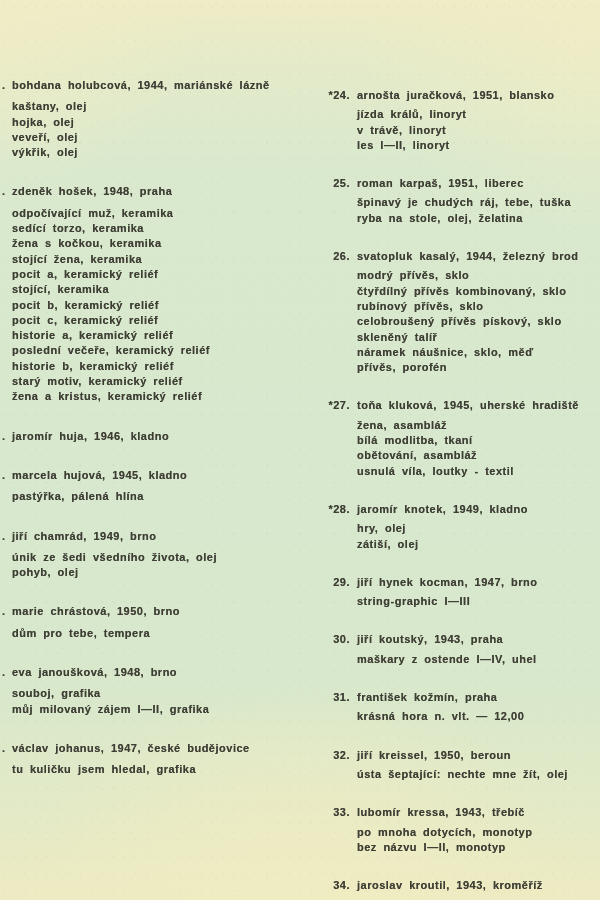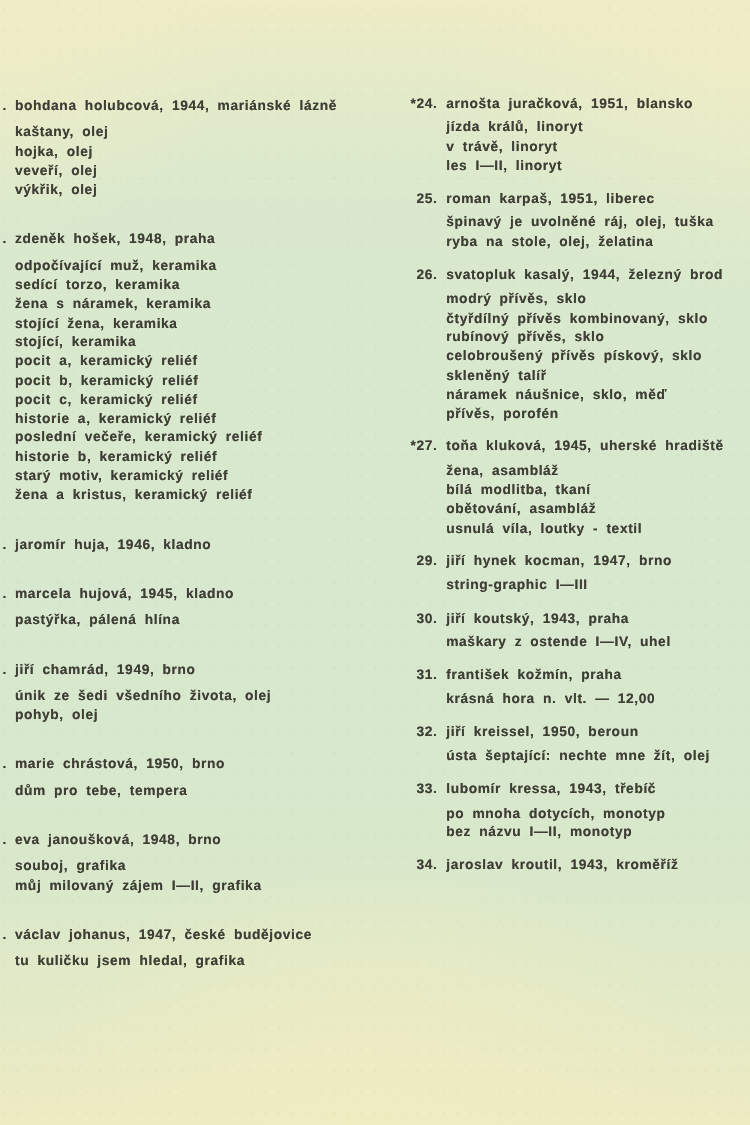--- a/index.html
+++ b/index.html
@@ -35,21 +35,21 @@
   .col-right .hline{margin-bottom:4px;}
   .num,.artist,.work{
     font-size:11px;
     line-height:15.3px;
     letter-spacing:0.5px;
     word-spacing:3px;
     white-space:nowrap;
     text-shadow:0 0 0.5px rgba(62,62,53,0.7);
   }
   .col-left .num{position:absolute;left:-10px;top:0;}
-  .col-right .num{flex:none;width:50px;text-align:right;}
+  .col-right .num{flex:none;width:50px;text-align:right;margin-top:12px;}
   .col-right .artist{margin-left:7px;}
   .col-right .works{margin-left:57px;}
 </style>
 </head>
 <body>
 
 <div class="page">
   <div class="col col-left">
       <div class="entry">
         <div class="hline">
@@ -64,24 +64,24 @@
         </div>
       </div>
       <div class="entry">
         <div class="hline">
           <span class="num">.</span>
           <span class="artist">zdeněk hošek, 1948, praha</span>
         </div>
         <div class="works">
           <div class="work">odpočívající muž, keramika</div>
           <div class="work">sedící torzo, keramika</div>
-          <div class="work">žena s náramek, keramika</div>
+          <div class="work">žena s kočkou, keramika</div>
           <div class="work">stojící žena, keramika</div>
+          <div class="work">pocit a, keramický reliéf</div>
           <div class="work">stojící, keramika</div>
-          <div class="work">pocit a, keramický reliéf</div>
           <div class="work">pocit b, keramický reliéf</div>
           <div class="work">pocit c, keramický reliéf</div>
           <div class="work">historie a, keramický reliéf</div>
           <div class="work">poslední večeře, keramický reliéf</div>
           <div class="work">historie b, keramický reliéf</div>
           <div class="work">starý motiv, keramický reliéf</div>
           <div class="work">žena a kristus, keramický reliéf</div>
         </div>
       </div>
       <div class="entry">
@@ -149,21 +149,21 @@
           <div class="work">v trávě, linoryt</div>
           <div class="work">les I—II, linoryt</div>
         </div>
       </div>
       <div class="entry">
         <div class="hline">
           <span class="num">25.</span>
           <span class="artist">roman karpaš, 1951, liberec</span>
         </div>
         <div class="works">
-          <div class="work">špinavý je uvolněné ráj, olej, tuška</div>
+          <div class="work">špinavý je chudých ráj, tebe, tuška</div>
           <div class="work">ryba na stole, olej, želatina</div>
         </div>
       </div>
       <div class="entry">
         <div class="hline">
           <span class="num">26.</span>
           <span class="artist">svatopluk kasalý, 1944, železný brod</span>
         </div>
         <div class="works">
           <div class="work">modrý přívěs, sklo</div>
@@ -182,20 +182,30 @@
         </div>
         <div class="works">
           <div class="work">žena, asambláž</div>
           <div class="work">bílá modlitba, tkaní</div>
           <div class="work">obětování, asambláž</div>
           <div class="work">usnulá víla, loutky - textil</div>
         </div>
       </div>
       <div class="entry">
         <div class="hline">
+          <span class="num">*28.</span>
+          <span class="artist">jaromír knotek, 1949, kladno</span>
+        </div>
+        <div class="works">
+          <div class="work">hry, olej</div>
+          <div class="work">zátiší, olej</div>
+        </div>
+      </div>
+      <div class="entry">
+        <div class="hline">
           <span class="num">29.</span>
           <span class="artist">jiří hynek kocman, 1947, brno</span>
         </div>
         <div class="works">
           <div class="work">string-graphic I—III</div>
         </div>
       </div>
       <div class="entry">
         <div class="hline">
           <span class="num">30.</span>

